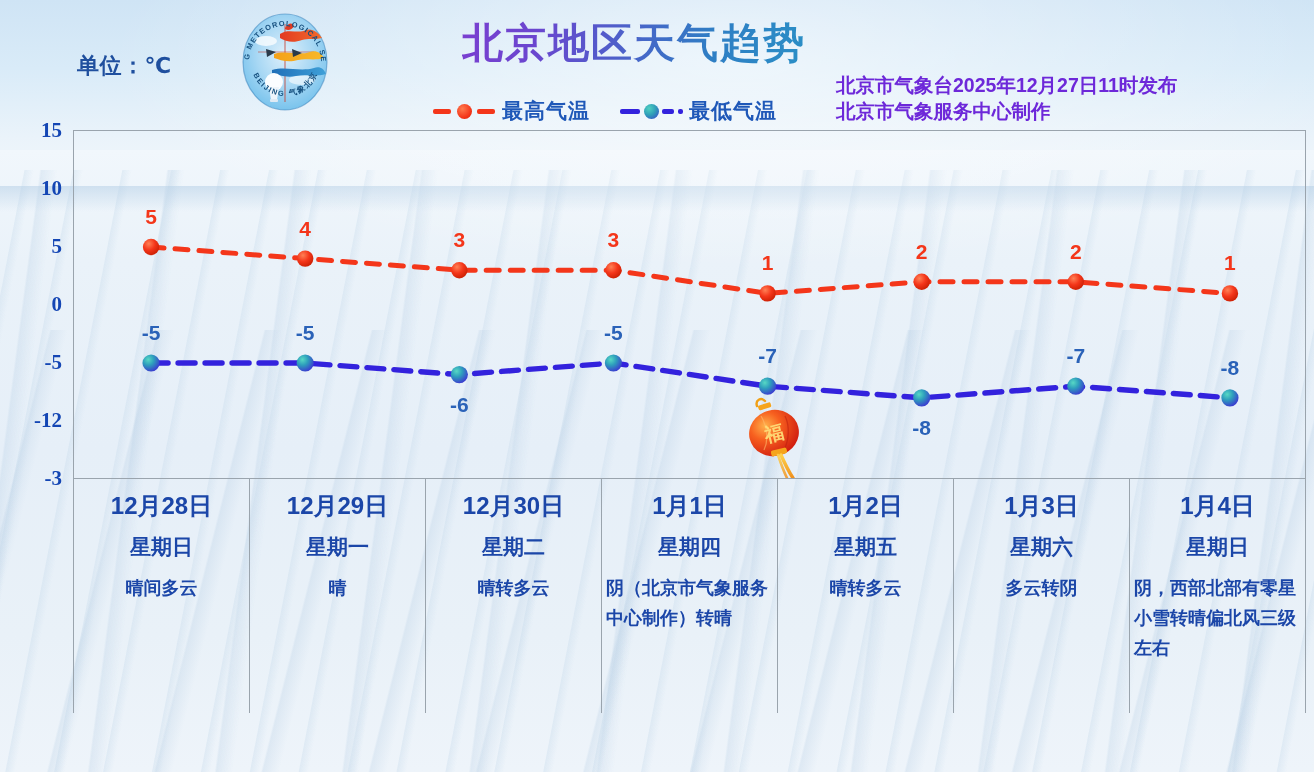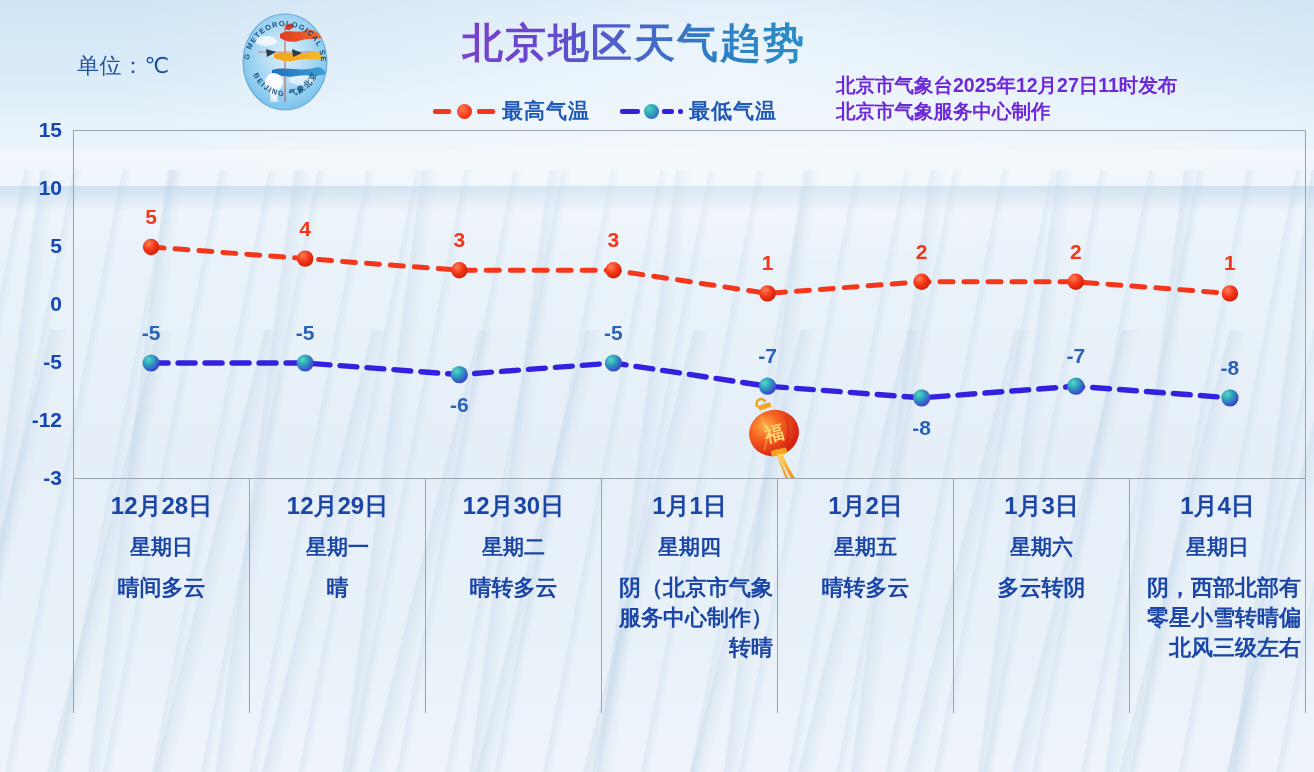--- a/index.html
+++ b/index.html
@@ -47,21 +47,21 @@
   }
   .bg-glow{
     position:absolute;left:0;top:0;width:1314px;height:772px;
     background:radial-gradient(ellipse 900px 300px at 56% 8%, rgba(255,255,255,.55) 0%, rgba(255,255,255,0) 70%);
     pointer-events:none;
   }
 
   
   .unit-label{
     position:absolute;left:77px;top:51px;
-    font-size:22px;font-weight:normal;color:#1f4f9e;letter-spacing:.5px;
+    font-size:22px;font-weight:bold;color:#1f4f9e;letter-spacing:.5px;
   }
 
   .logo{
     position:absolute;left:236px;top:8px;width:98px;height:108px;
   }
   .logo svg{display:block;width:98px;height:108px;}
 
   .main-title{
     position:absolute;left:462px;top:16px;
     font-size:41px;font-weight:bold;letter-spacing:2px;
@@ -81,21 +81,21 @@
 
   .publisher{
     position:absolute;left:836px;top:72px;
     font-size:19.5px;font-weight:bold;color:#6d28d9;line-height:26px;white-space:nowrap;
   }
 
   
   .yaxis{position:absolute;left:0;top:0;width:73px;height:772px;}
   .ytick{
     position:absolute;right:11px;transform:translateY(-50%);
-    font-size:21px;font-weight:bold;color:#1446b4;
+    font-size:21px;font-weight:bold;color:#1446b4;font-family:Liberation Serif, serif;
   }
 
   .plot{
     position:absolute;left:73px;top:130px;width:1233px;height:348px;
     border:1.6px solid #9aa4ad;border-bottom:none;box-sizing:border-box;
   }
   .plot-inner{position:absolute;inset:0;overflow:visible;}
   .plot svg{position:absolute;left:0;top:0;overflow:visible;}
 
   .dl{
@@ -113,21 +113,21 @@
     border-left:1.6px solid #9aa4ad;border-top:1.6px solid #9aa4ad;
     box-sizing:border-box;display:flex;
   }
   .col{
     flex:1 1 0;border-right:1.6px solid #9aa4ad;box-sizing:border-box;
     display:flex;flex-direction:column;align-items:center;
     padding-top:12px;
   }
   .c-date{font-size:24px;font-weight:bold;color:#1b46a8;line-height:30px;margin-bottom:12px;white-space:nowrap;}
   .c-week{font-size:21px;font-weight:bold;color:#1b46a8;line-height:28px;margin-bottom:12px;white-space:nowrap;}
-  .c-desc{font-size:22px;font-weight:bold;color:#1b46a8;line-height:30px;text-align:right;padding:0 4px;}
+  .c-desc{font-size:18px;font-weight:bold;color:#1b46a8;line-height:30px;text-align:left;padding:0 4px;}
 </style>
 </head>
 <body>
 
 <div id="stage">
 
   <div class="bg-sky"></div>
   <div class="bg-snow"></div>
   <div class="bg-tracks"></div>
   <div class="bg-tracks2"></div>

